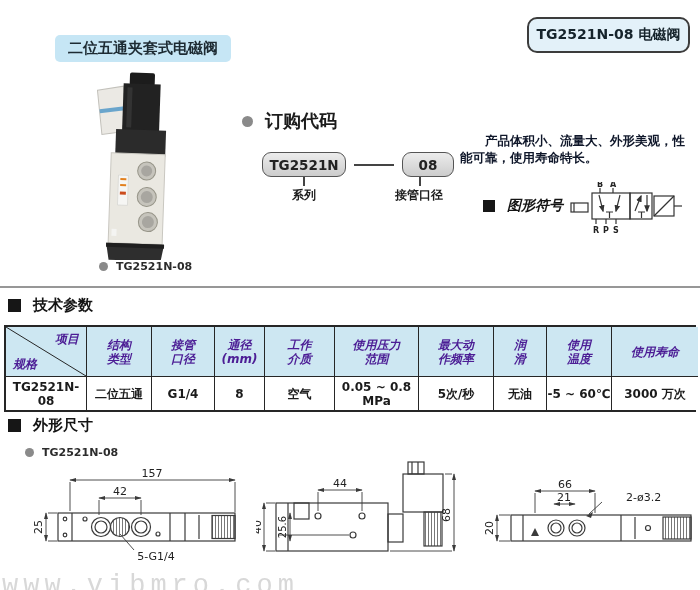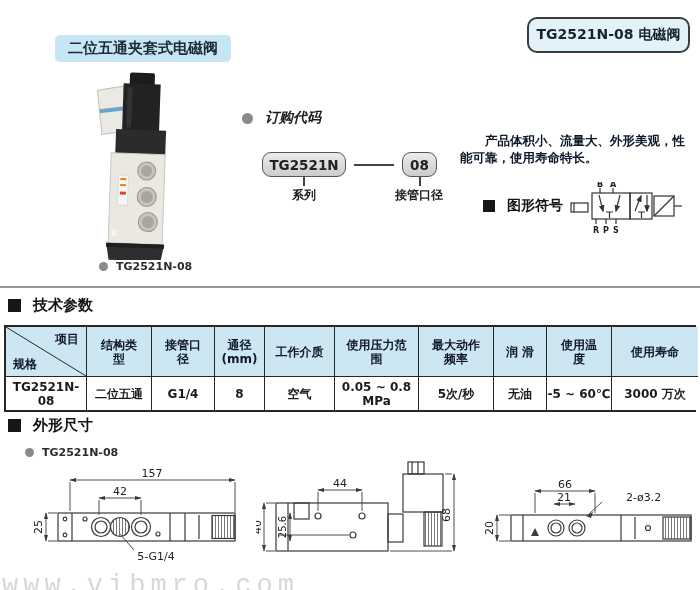--- a/index.html
+++ b/index.html
@@ -18,25 +18,25 @@
     font-size:14px; font-weight:bold; color:#16242c;
   }
   .category-label {
     position:absolute; left:55px; top:35px; height:27px; padding:4px 13px;
     background:#c6e6f5; border-radius:5px;
     display:flex; align-items:center;
     font-size:15px; font-weight:bold; color:#1d2b33;
   }
 
   
-  .bullet-head { position:absolute; display:flex; align-items:center; font-size:14px; font-weight:bold; color:#1c1c1c;font-style:italic; }
+  .bullet-head { position:absolute; display:flex; align-items:center; font-size:18px; font-weight:bold; color:#1c1c1c; }
   .bullet-head .dot { width:11px; height:11px; border-radius:50%; background:#8a8a8a; margin-right:12px; }
   .sec-head { position:absolute; display:flex; align-items:center; font-size:15px; font-weight:bold; color:#141414; }
   .sec-head .sq { width:13px; height:13px; background:#161616; margin-right:12px; }
-  .sec-head.small { font-size:14px; }
+  .sec-head.small { font-size:14px;font-style:italic; }
   .sec-head.small .sq { width:12px; height:12px; }
 
   
   .code-box {
     position:absolute; height:25px; border:1.5px solid #555; border-radius:9px;
     background:linear-gradient(#ececec,#cccccc);
     display:flex; align-items:center; justify-content:center;
     font-size:13.5px; font-weight:bold; color:#222;
   }
   .tick { position:absolute; width:1.5px; background:#444; }
@@ -59,21 +59,21 @@
   .spec-table {
     position:absolute; left:4px; top:325px; width:692px;
     display:grid;
     grid-template-columns:81px 65px 63px 50px 70px 84px 75px 53px 65px 86px;
     grid-template-rows:50px 33px;
     border:2px solid #262626; background:#ffffff;
   }
   .spec-table .th {
     background:#cde7f2; border-right:1px solid #262626; border-bottom:1.5px solid #262626;
     display:flex; align-items:center; justify-content:center; text-align:center;
-    font-size:12px; font-weight:bold; color:#0f172a; line-height:14px; padding:10px;
+    font-size:12px; font-weight:bold; color:#4c1d95; line-height:14px; padding:17px;font-style:italic;
   }
   .spec-table .td {
     background:#ffffff; border-right:1px solid #262626;
     display:flex; flex-direction:column; align-items:center; justify-content:center; text-align:center;
     font-size:12px; font-weight:bold; color:#1b1b1b; line-height:14px;
   }
   .spec-table .last { border-right:none; }
   .corner { position:relative; padding:0; }
   .corner svg { position:absolute; left:0; top:0; width:100%; height:100%; }
   .corner .c-top { position:absolute; top:5px; right:7px; }
@@ -134,21 +134,21 @@
   </div>
 
   <div class="bullet-head" style="left:242px;top:109px">
     <span class="dot"></span>
     <span>订购代码</span>
   </div>
   <div class="code-box" style="left:262px;top:152px;width:84px">
     <span>TG2521N</span>
   </div>
   <div class="hline" style="left:354px;top:164px;width:40px"></div>
-  <div class="code-box" style="left:402px;top:152px;width:35px">
+  <div class="code-box" style="left:402px;top:152px;width:52px">
     <span>08</span>
   </div>
   <div class="tick" style="left:303px;top:177px;height:9px"></div>
   <div class="tick" style="left:419px;top:177px;height:9px"></div>
   <div class="code-label" style="left:283px;top:187px;width:42px">系列</div>
   <div class="code-label" style="left:394px;top:187px;width:50px">接管口径</div>
 
   <div class="intro-text">产品体积小、流量大、外形美观，性能可靠，使用寿命特长。</div>
 
   <div class="sec-head small" style="left:483px;top:197px">

